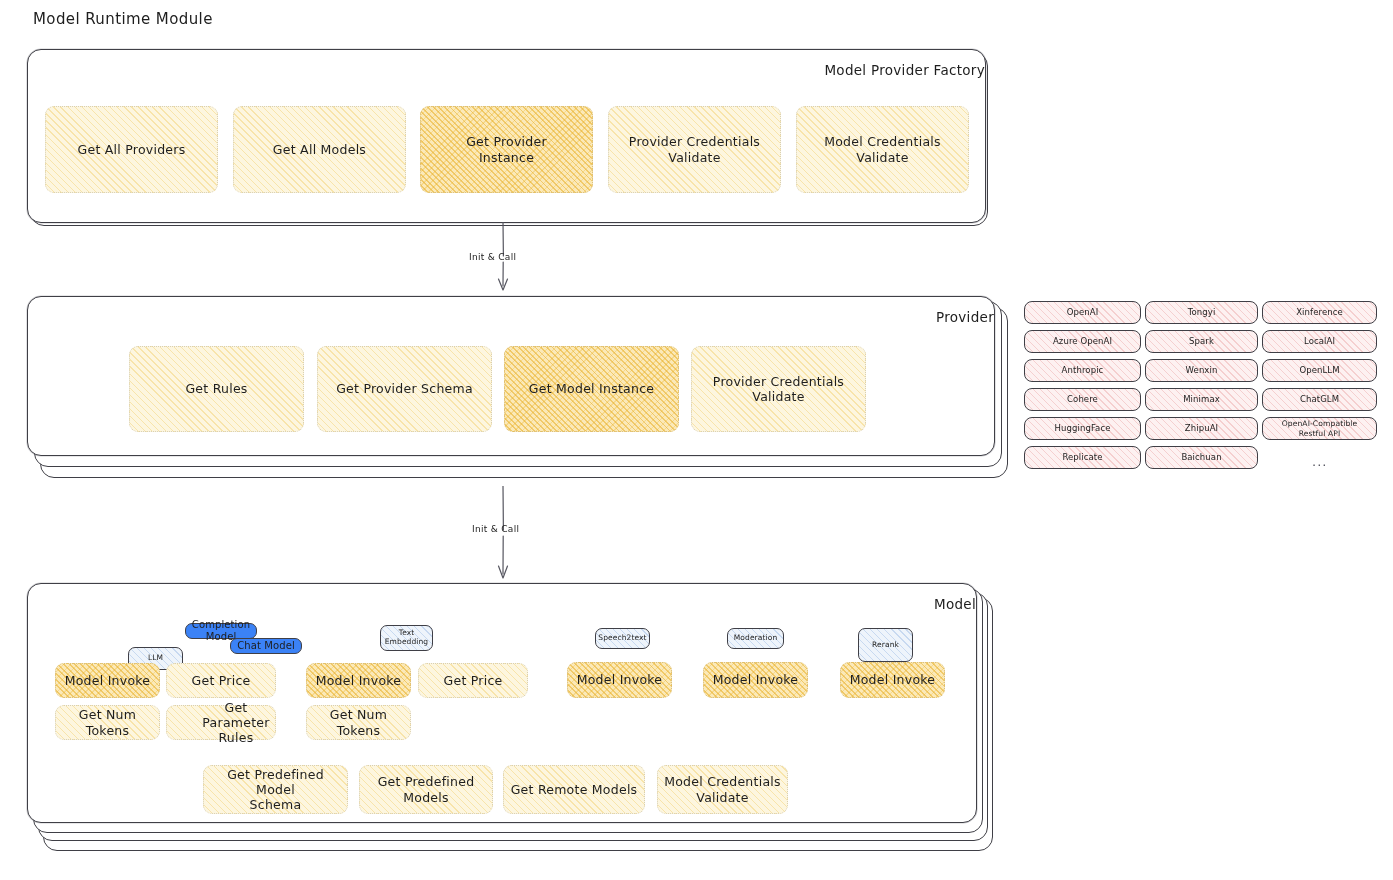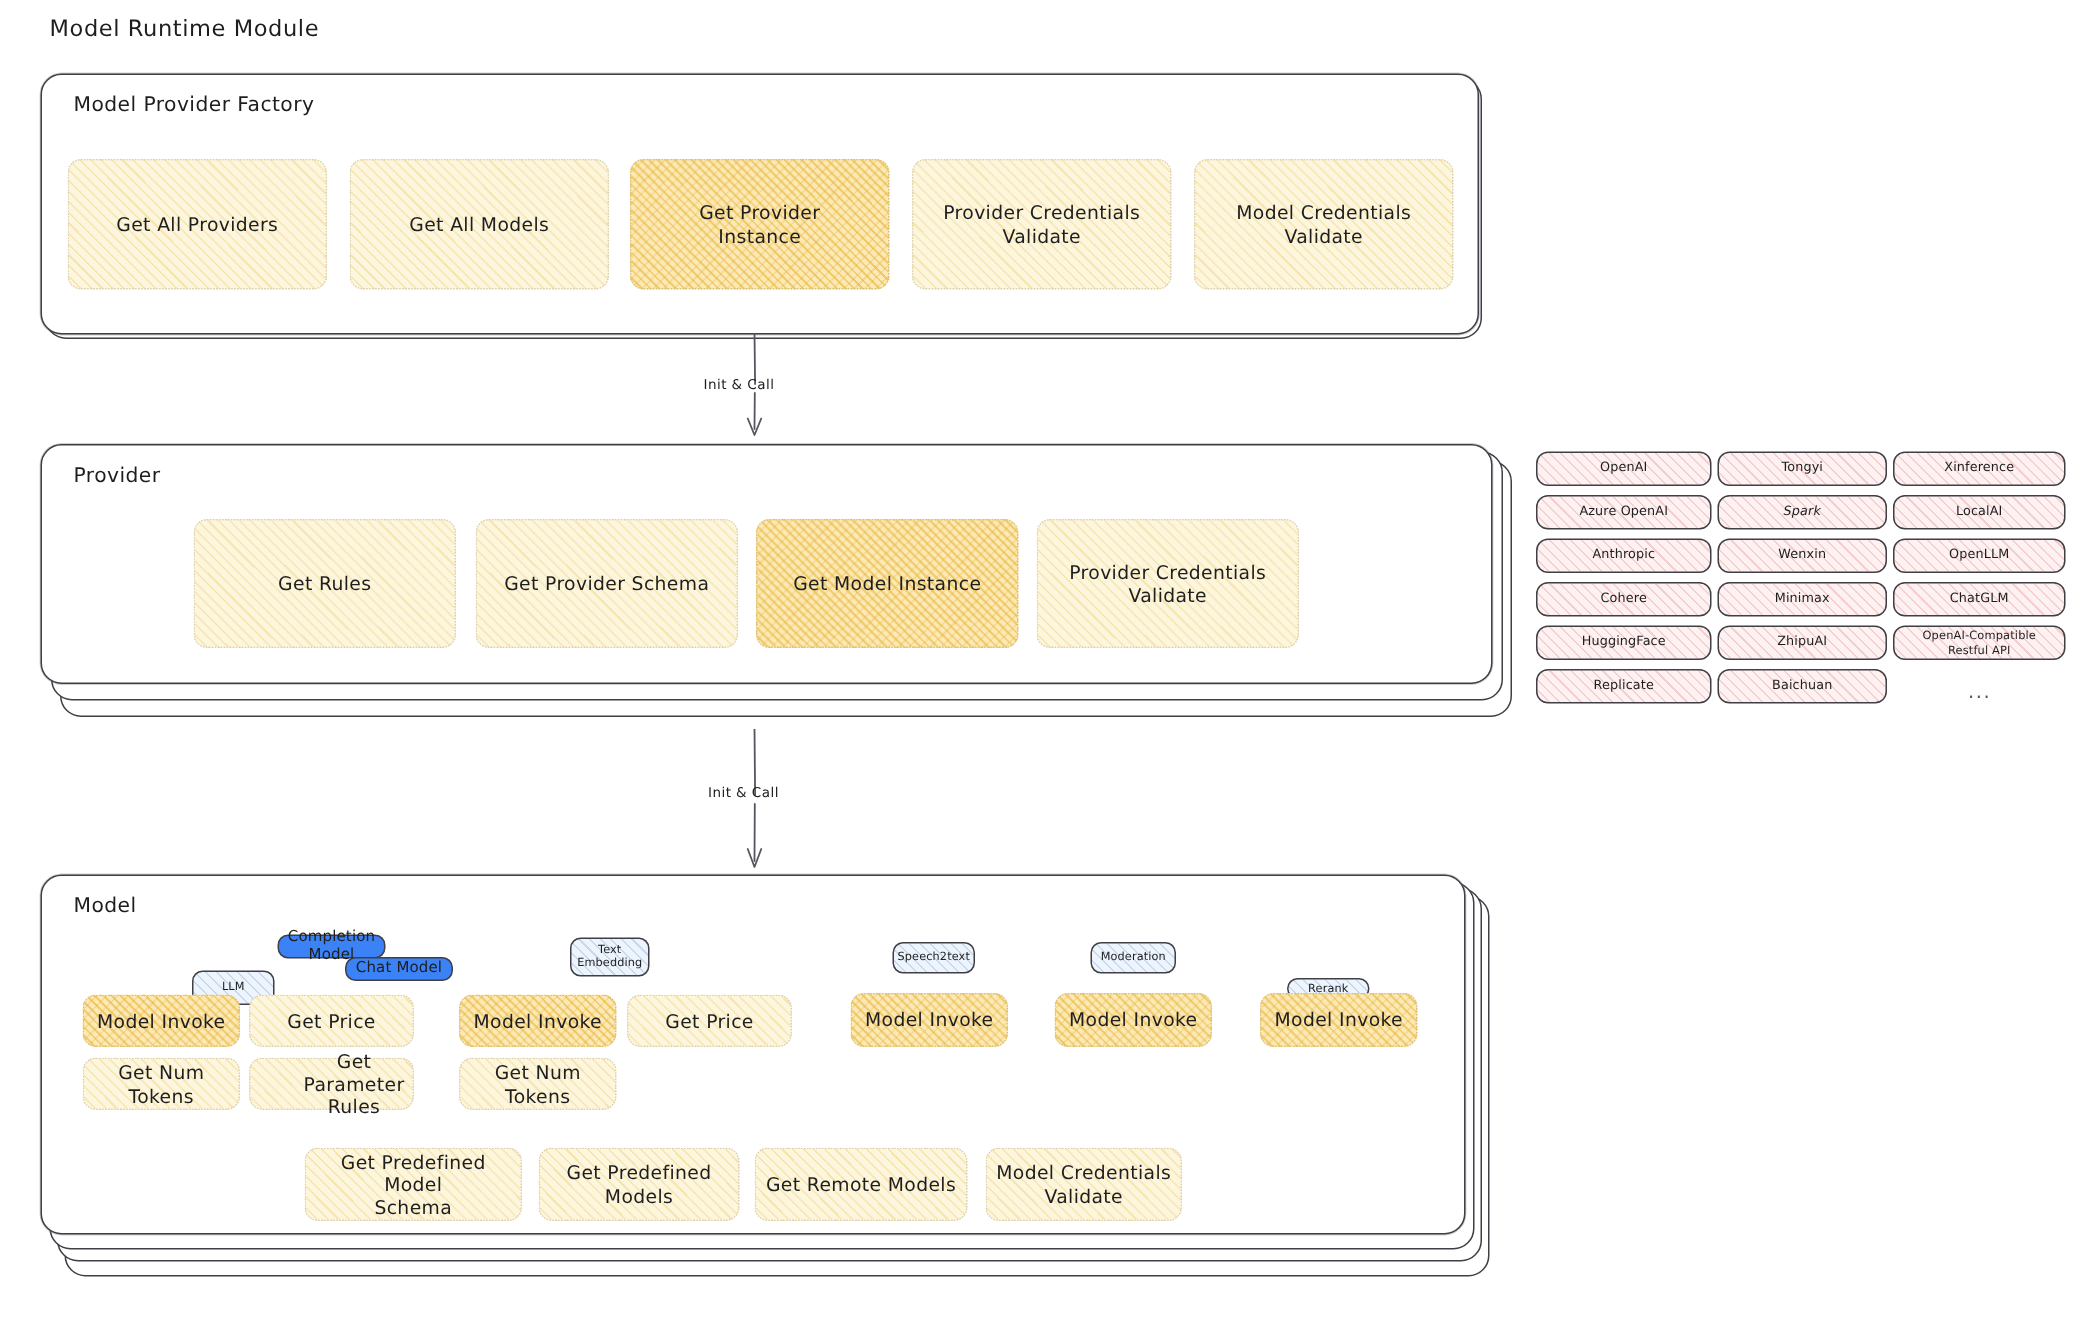--- a/index.html
+++ b/index.html
@@ -33,25 +33,24 @@
     border: 1.2px solid #3f3f46;
     border-radius: 14px;
     background: #ffffff;
     box-shadow: 0 0 0 0.6px rgba(80,80,90,.28);
   }
   .frame-title {
     position: absolute;
     top: 12px;
     left: 0;
     right: 0;
-    text-align: left;
+    text-align: right;
     font-size: 13.5px;
     color: #1e1e1e;
     letter-spacing: .3px;
-    margin-left: 21px;
   }
 
   
   .stack-layer {
     position: absolute;
     border: 1.1px solid #3f3f46;
     border-radius: 14px;
     background: #ffffff;
     z-index: 0;
   }
@@ -200,21 +199,21 @@
 Validate</div>
 
 <div class="node n-pink" style="left:1024px; top:301px; width:117px; height:23px;">OpenAI</div>
 <div class="node n-pink" style="left:1024px; top:330px; width:117px; height:23px;">Azure OpenAI</div>
 <div class="node n-pink" style="left:1024px; top:359px; width:117px; height:23px;">Anthropic</div>
 <div class="node n-pink" style="left:1024px; top:388px; width:117px; height:23px;">Cohere</div>
 <div class="node n-pink" style="left:1024px; top:417px; width:117px; height:23px;">HuggingFace</div>
 <div class="node n-pink" style="left:1024px; top:446px; width:117px; height:23px;">Replicate</div>
 
 <div class="node n-pink" style="left:1145px; top:301px; width:113px; height:23px;">Tongyi</div>
-<div class="node n-pink" style="left:1145px; top:330px; width:113px; height:23px;font-style:italic;">Spark</div>
+<div class="node n-pink" style="left:1145px; top:330px; width:113px; height:23px;">Spark</div>
 <div class="node n-pink" style="left:1145px; top:359px; width:113px; height:23px;">Wenxin</div>
 <div class="node n-pink" style="left:1145px; top:388px; width:113px; height:23px;">Minimax</div>
 <div class="node n-pink" style="left:1145px; top:417px; width:113px; height:23px;">ZhipuAI</div>
 <div class="node n-pink" style="left:1145px; top:446px; width:113px; height:23px;">Baichuan</div>
 
 <div class="node n-pink" style="left:1262px; top:301px; width:115px; height:23px;">Xinference</div>
 <div class="node n-pink" style="left:1262px; top:330px; width:115px; height:23px;">LocalAI</div>
 <div class="node n-pink" style="left:1262px; top:359px; width:115px; height:23px;">OpenLLM</div>
 <div class="node n-pink" style="left:1262px; top:388px; width:115px; height:23px;">ChatGLM</div>
 <div class="node n-pink" style="left:1262px; top:417px; width:115px; height:23px; font-size:7.6px;">OpenAI-Compatible Restful API</div>
@@ -235,21 +234,21 @@
   <div class="frame-title">Model</div>
 </div>
 
 <div class="node n-blue" style="left:128px; top:626px; width:55px; height:23px; z-index:3;margin-top:21px;">LLM</div>
 <div class="node n-white" style="left:185px; top:623px; width:72px; height:16px; z-index:3;">Completion Model</div>
 <div class="node n-white" style="left:185px; top:638px; width:72px; height:16px; z-index:3;margin-left:45px;">Chat Model</div>
 <div class="node n-blue" style="left:380px; top:625px; width:53px; height:26px; z-index:3;">Text
 Embedding</div>
 <div class="node n-blue" style="left:595px; top:628px; width:55px; height:21px; z-index:3;">Speech2text</div>
 <div class="node n-blue" style="left:727px; top:628px; width:57px; height:21px; z-index:3;">Moderation</div>
-<div class="node n-blue" style="left:858px; top:628px; width:55px; height:14px; z-index:3;margin-top:24px;">Rerank</div>
+<div class="node n-blue" style="left:858px; top:628px; width:55px; height:34px; z-index:3;">Rerank</div>
 <div class="ellipsis" style="left:952px; top:633px;">...</div>
 
 <div class="node n-yellow-strong" style="left:55px; top:663px; width:105px; height:35px; z-index:3;">Model Invoke</div>
 <div class="node n-yellow" style="left:166px; top:663px; width:110px; height:35px; z-index:3;">Get Price</div>
 <div class="node n-yellow" style="left:55px; top:705px; width:105px; height:35px; z-index:3;">Get Num Tokens</div>
 <div class="node n-yellow" style="left:166px; top:705px; width:110px; height:35px; z-index:3;padding-left:36px;">Get Parameter
 Rules</div>
 
 <div class="node n-yellow-strong" style="left:306px; top:663px; width:105px; height:35px; z-index:3;">Model Invoke</div>
 <div class="node n-yellow" style="left:418px; top:663px; width:110px; height:35px; z-index:3;">Get Price</div>

